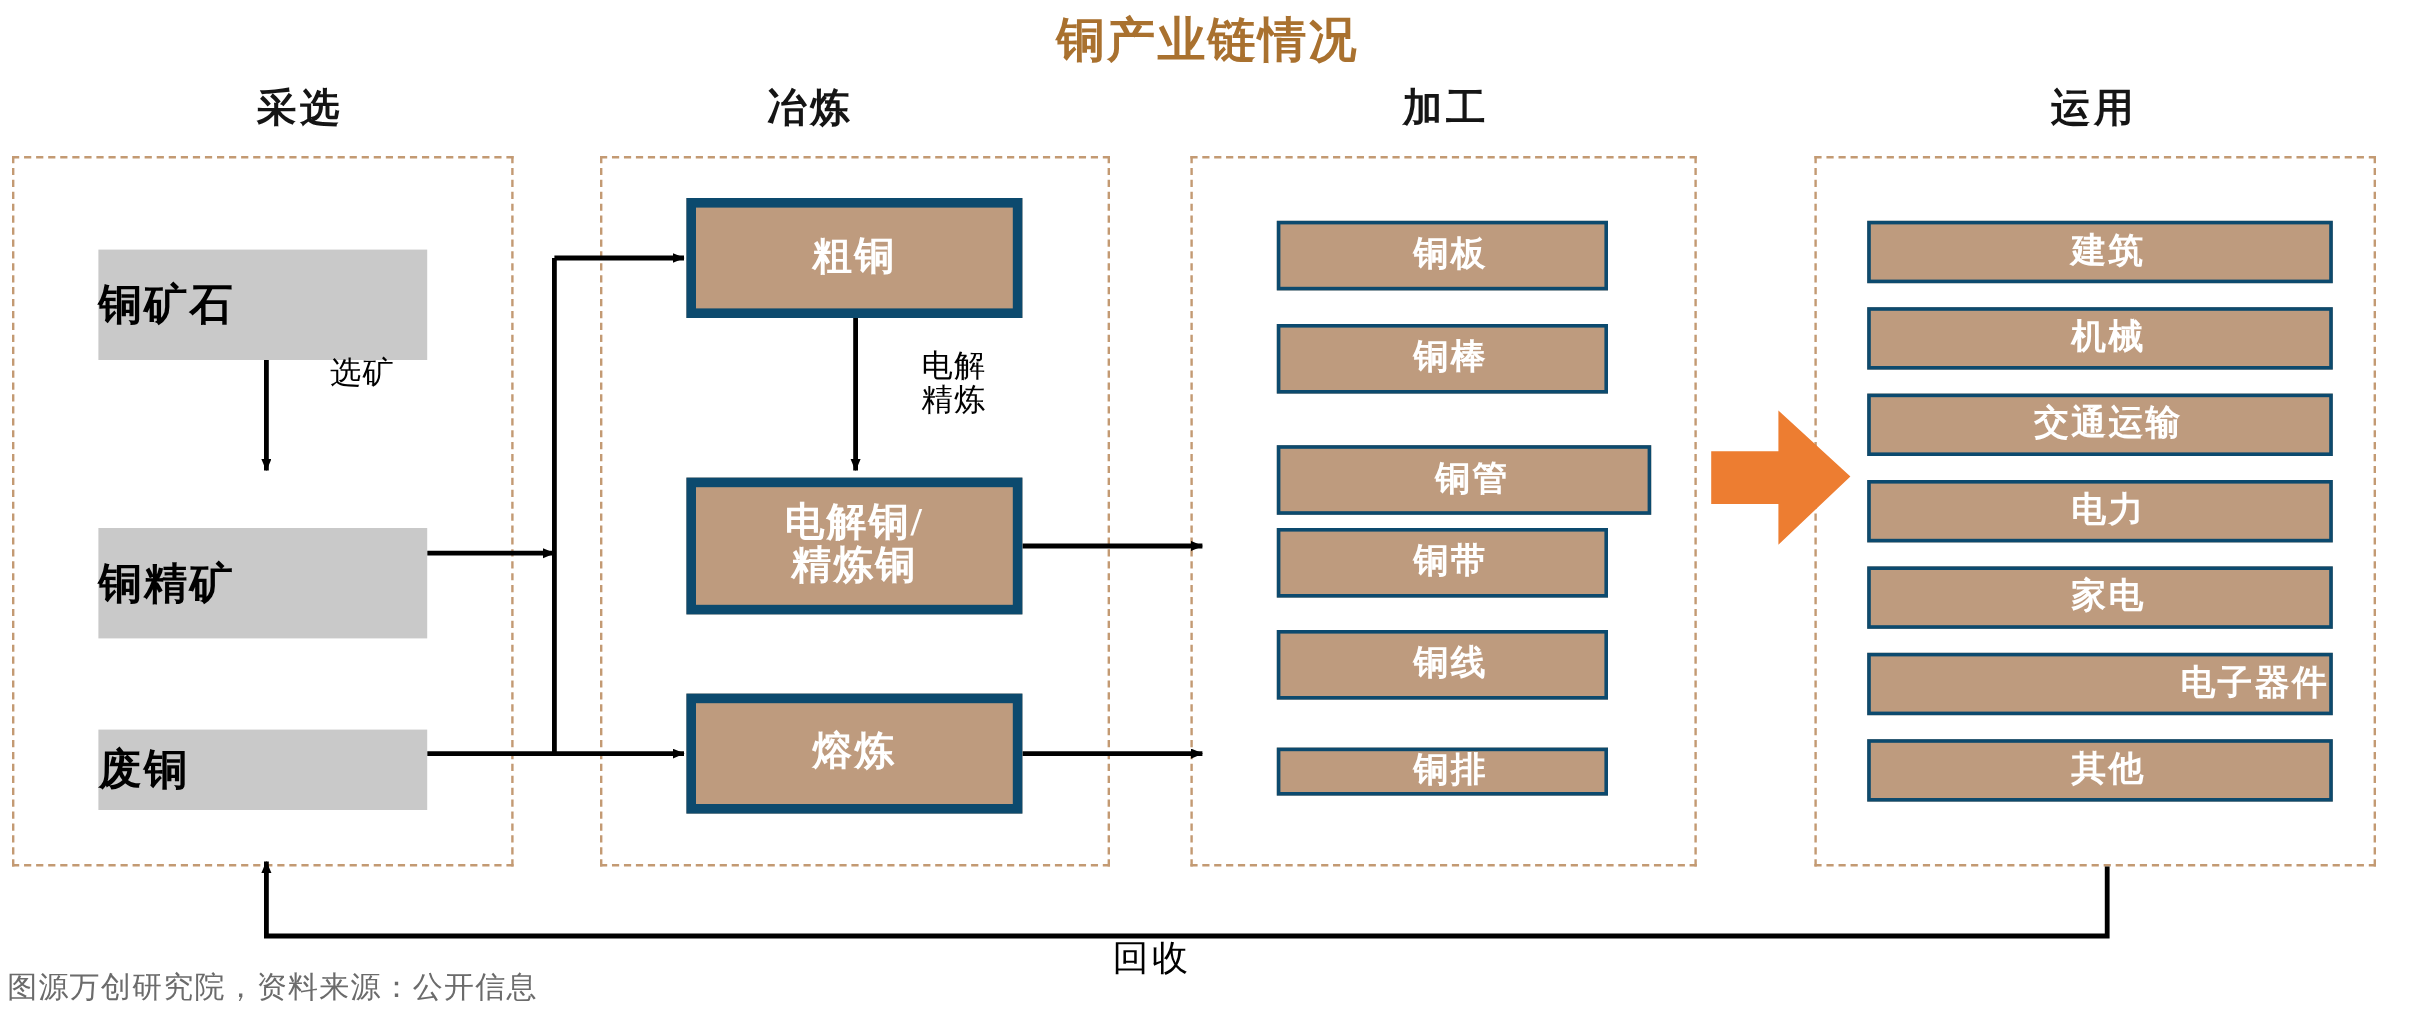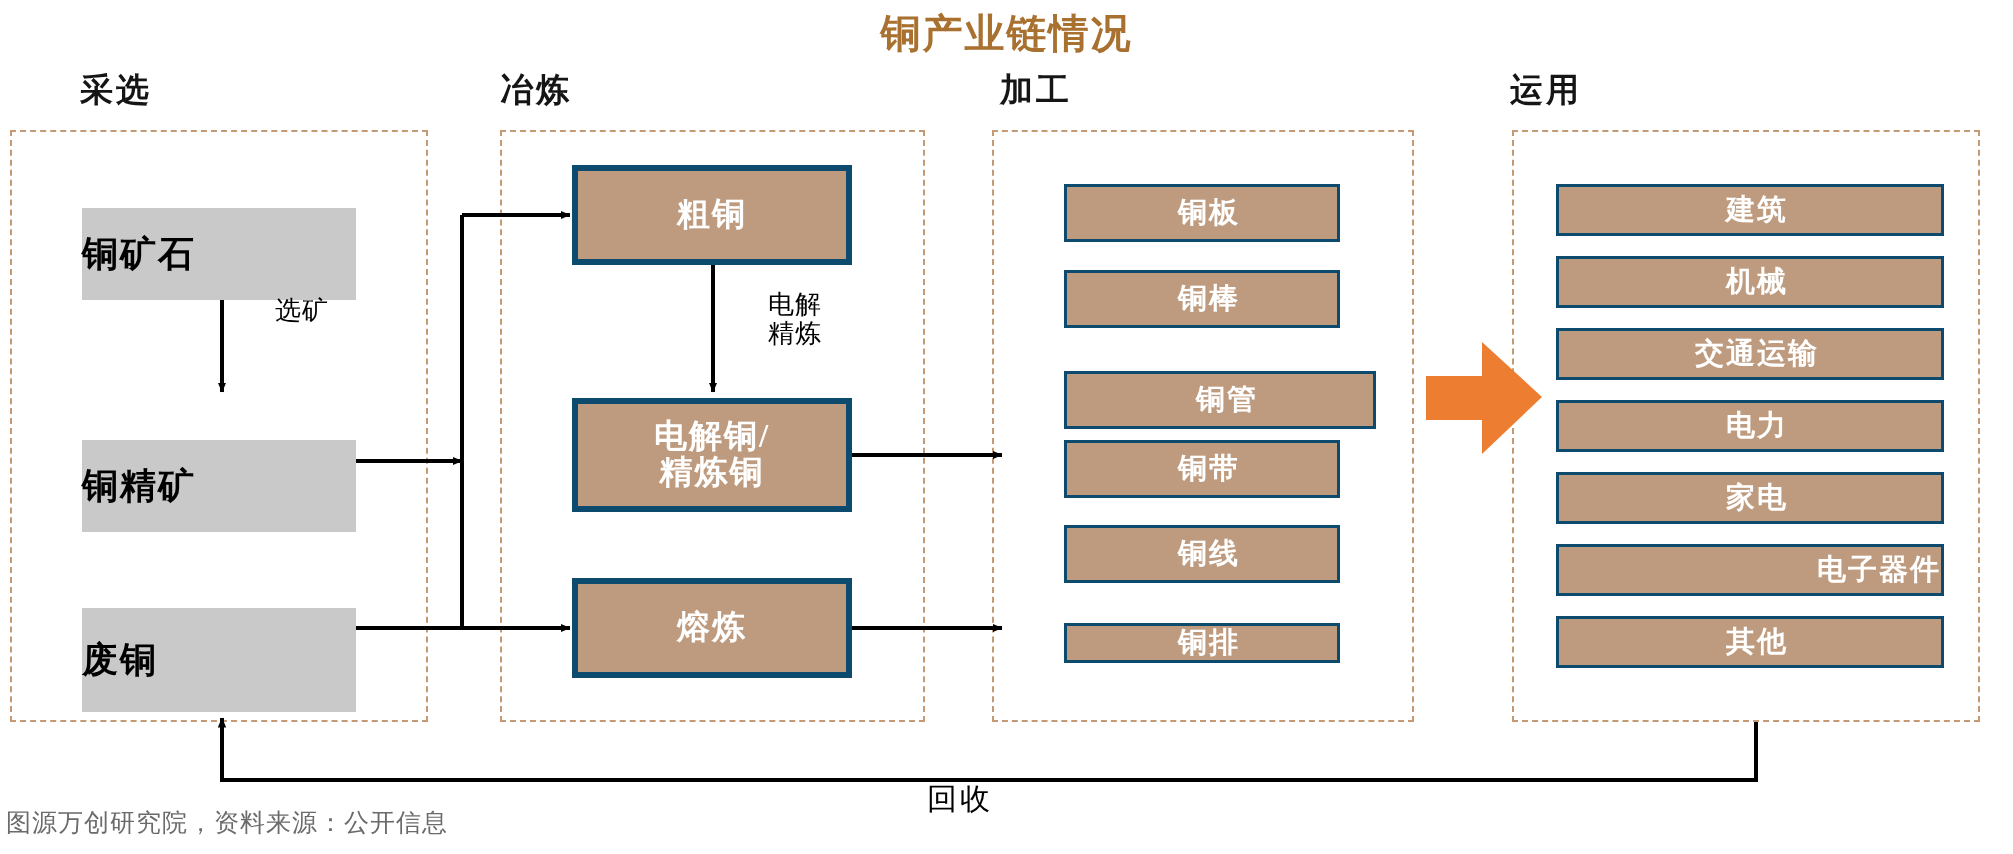--- a/index.html
+++ b/index.html
@@ -29,21 +29,21 @@
     text-align: center;
     font-size: 40px;
     font-weight: bold;
     color: #A9712F;
     letter-spacing: 2px;
   }
 
   
   .stage-header {
     position: absolute;
-    text-align: left;
+    text-align: center;
     font-size: 33px;
     font-weight: bold;
     color: #151515;
     letter-spacing: 3px;
   }
 
   
   .dash-frame {
     position: absolute;
     border: 2px dashed #C39A73;
@@ -63,21 +63,21 @@
     font-size: 36px;
     font-weight: bold;
     letter-spacing: 2px;
     margin-top: 36px;
   }
 
   
   .brown-box {
     position: absolute;
     background: #BE9B7E;
-    border: 6px solid #0c4a6e;
+    border: 8px solid #0c4a6e;
     box-sizing: border-box;
     display: flex;
     align-items: center;
     justify-content: center;
     color: #FFFFFF;
     font-size: 33px;
     font-weight: bold;
     letter-spacing: 2px;
     line-height: 1.08;
     text-align: center;
@@ -169,21 +169,21 @@
     <polyline points="1756,722 1756,780 222,780 222,718" fill="none" stroke="#000000" stroke-width="4" marker-end="url(#arw)"></polyline>
   </svg>
 
   <div class="grey-box" style="left:82px; top:172px; width:274px; height:92px;">
     <span>铜矿石</span>
   </div>
   <div class="edge-label" style="left:232px; top:296px; width:140px;">选矿</div>
   <div class="grey-box" style="left:82px; top:404px; width:274px; height:92px;">
     <span>铜精矿</span>
   </div>
-  <div class="grey-box" style="left:82px; top:572px; width:274px; height:104px;">
+  <div class="grey-box" style="left:82px; top:572px; width:274px; height:67px;">
     <span>废铜</span>
   </div>
 
   <div class="brown-box" style="left:572px; top:165px; width:280px; height:100px;">
     <span>粗铜</span>
   </div>
 
   <div class="edge-label" style="left:740px; top:290px; width:110px;">
     <div>电解</div>
     <div>精炼</div>

